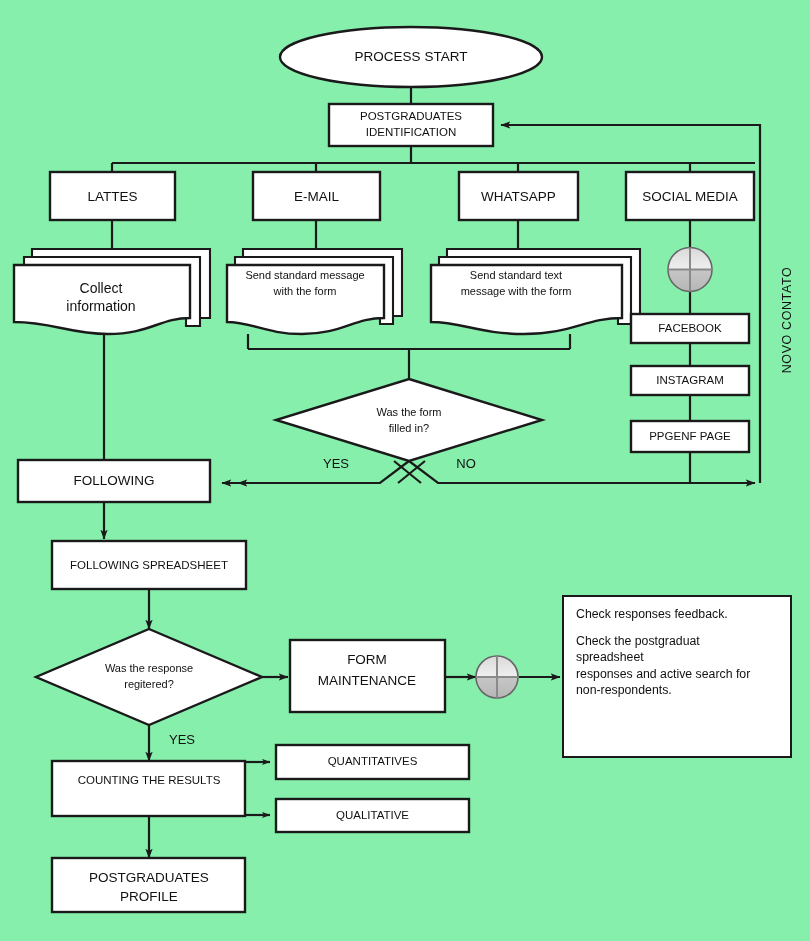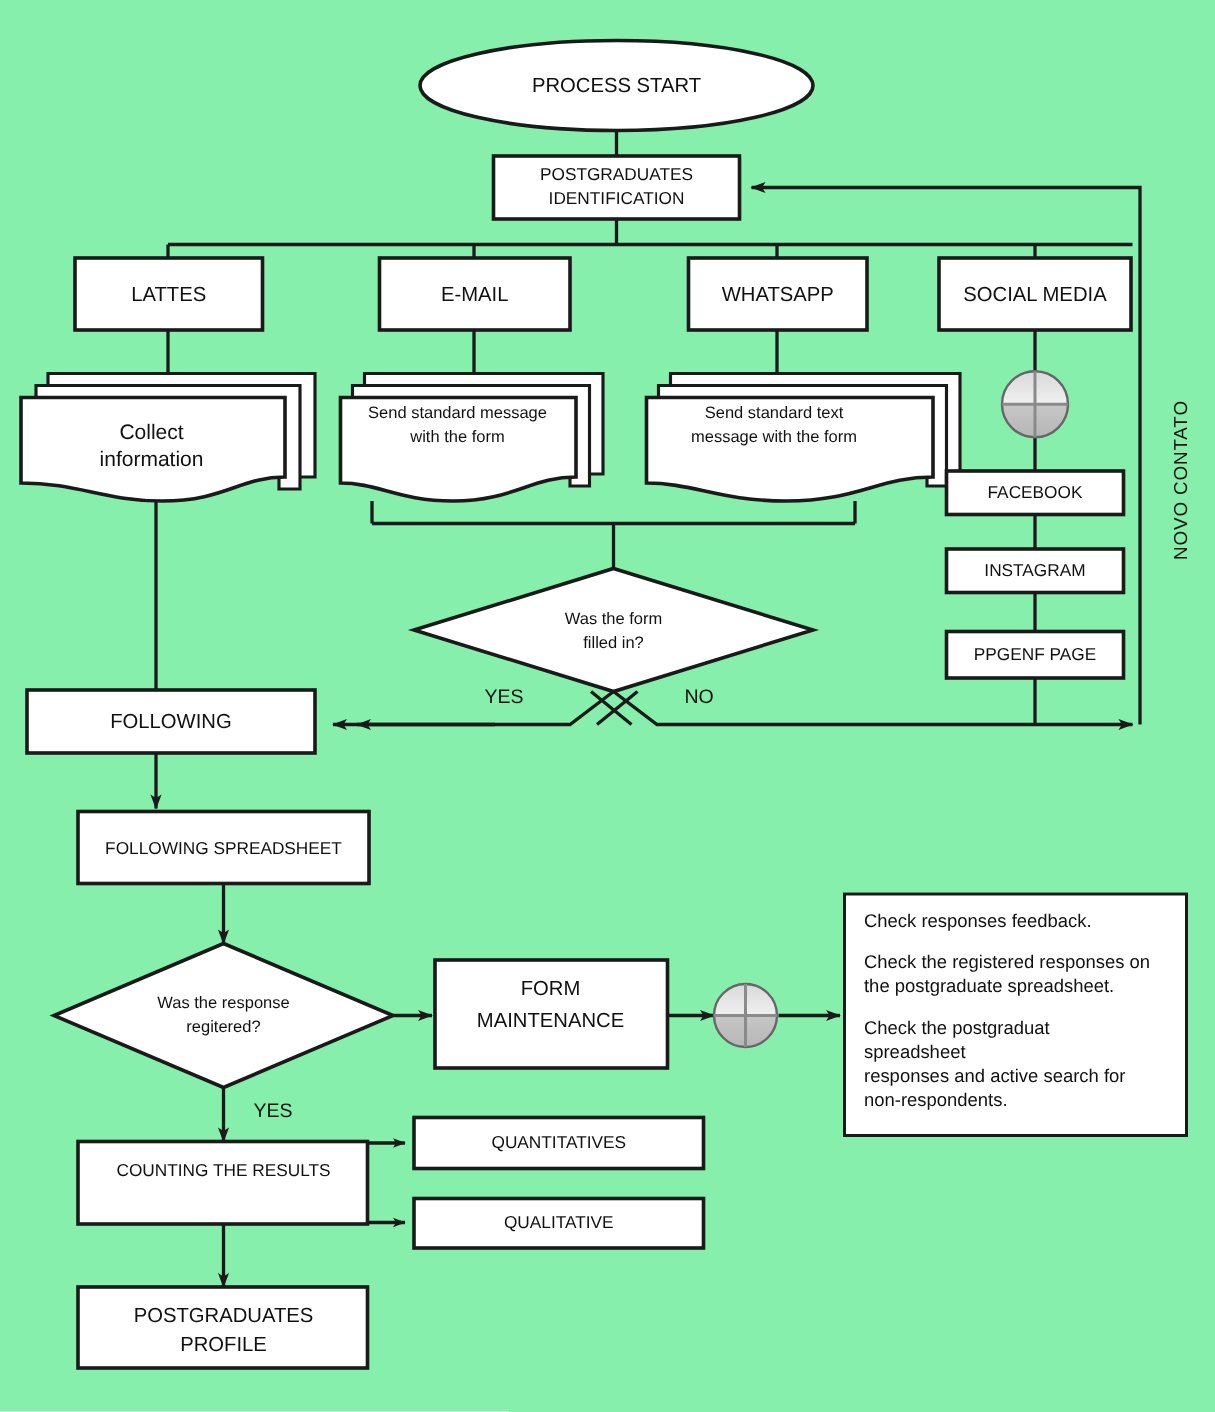--- a/index.html
+++ b/index.html
@@ -261,20 +261,18 @@
     <rect class="shape-stroke" x="52" y="858" width="193" height="54"></rect>
     <text class="lbl lbl-cap" x="149" y="878">POSTGRADUATES</text>
     <text class="lbl lbl-cap" x="149" y="897">PROFILE</text>
 
     <text class="lbl lbl-vert" x="788" y="320" transform="rotate(-90 788 320)">NOVO CONTATO</text>
 
   </svg>
 
   <div class="note-box" style="left:562px; top:595px; width:230px; height:163px;">
     <p>Check responses feedback.</p>
-    <p>Check the registered responses on
-the postgraduate spreadsheet.</p>
     <p>Check the postgraduat spreadsheet
 responses and active search for
 non-respondents.</p>
   </div>
 
 </div>
 
 </body></html>

